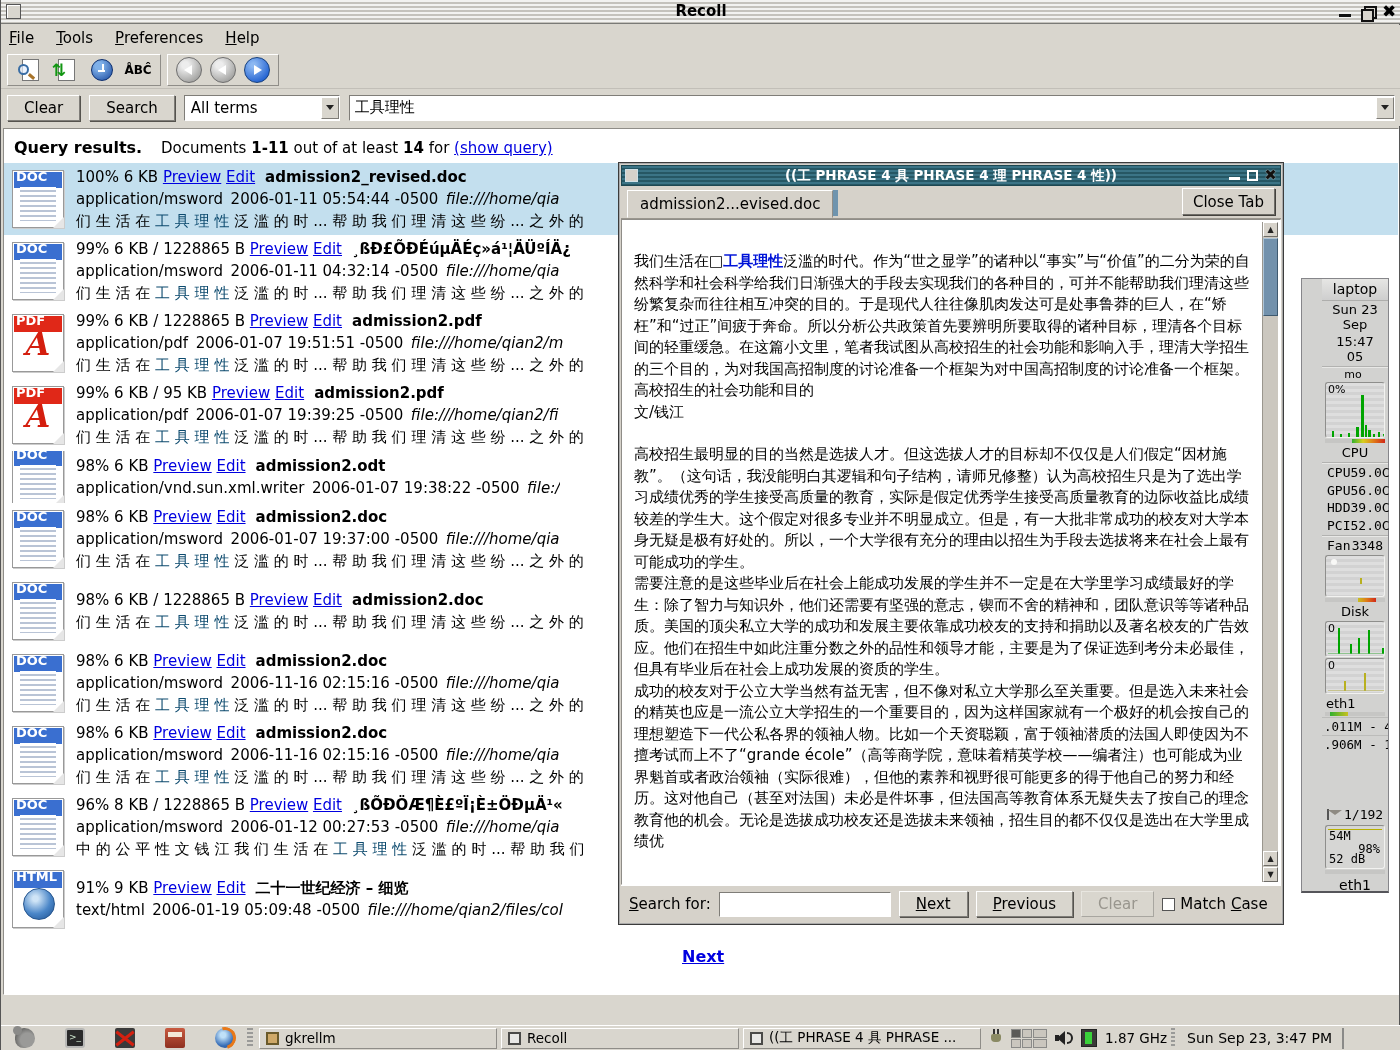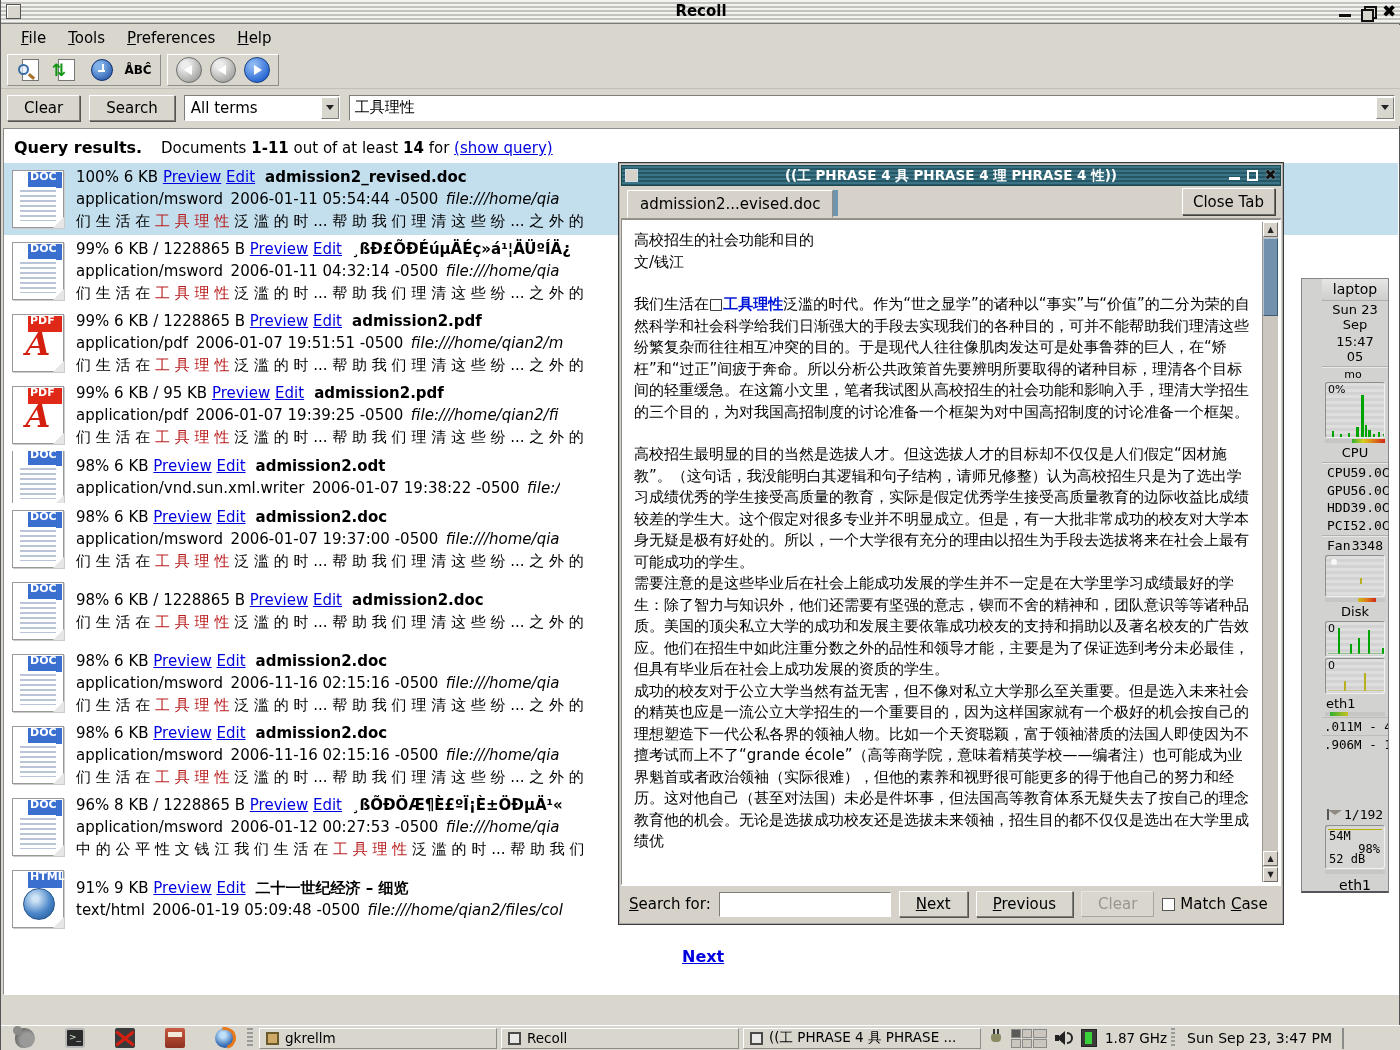--- a/index.html
+++ b/index.html
@@ -16,21 +16,21 @@
   .tb-title { position:absolute; left:0; right:0; top:2px; text-align:center; font-weight:bold; font-size:15px; }
   .tb-ctrls { position:absolute; right:4px; top:3px; display:flex; gap:6px; align-items:center; height:18px; }
   .wbtn { width:16px; height:16px; position:relative; cursor:default; }
   .wbtn.min::after { content:""; position:absolute; left:2px; right:2px; bottom:3px; height:3px; background:#111; }
   .wbtn.max::before { content:""; position:absolute; left:5px; top:2px; width:9px; height:9px; border:2px solid #111; background:#d9d6ce; }
   .wbtn.max::after { content:""; position:absolute; left:2px; top:5px; width:9px; height:9px; border:2px solid #111; background:#d9d6ce; }
   .wbtn.cls { font-weight:bold; font-size:17px; line-height:15px; text-align:center; }
 
   
   .menubar { position:absolute; left:0; top:25px; width:1400px; height:26px; background:#d9d6ce;
-    display:flex; align-items:center; padding-left:20px; gap:22px; font-size:15px; }
+    display:flex; align-items:center; padding-left:8px; gap:22px; font-size:15px; }
   .menu-item { cursor:default; }
 
   
   .toolbar { position:absolute; left:0; top:51px; width:1400px; height:38px; background:#d9d6ce;
     display:flex; align-items:center; gap:6px; padding-left:6px; border-bottom:1px solid #c2bfb8; }
   .tgroup { display:flex; align-items:center; gap:8px; padding:3px 8px; height:32px;
     border:1px solid; border-color:#fff #8f8d88 #8f8d88 #fff; background:#d9d6ce; }
   .tbtn { width:28px; height:26px; display:flex; align-items:center; justify-content:center; cursor:default; }
   .ico-page { width:17px; height:22px; background:#fff; border:1px solid #777; position:relative; }
   .ico-mag { position:absolute; left:-5px; top:4px; width:11px; height:11px; border:2px solid #3a6ea5; border-radius:50%; background:rgba(230,240,255,.7); }
@@ -67,35 +67,35 @@
   .rheader { padding:9px 0 6px 10px; font-size:15px; white-space:nowrap; }
   .rheader .qr { font-weight:bold; font-size:16px; margin-right:14px; }
   .rlink { color:#0000e0; text-decoration:underline; cursor:pointer; }
   .rrow { display:flex; height:72px; overflow:hidden; padding-left:8px; align-items:center; white-space:nowrap; }
   .rrow.short { height:52px; }
   .rrow.hl { background:#c3dfee; }
   .ricon { width:52px; height:58px; min-width:52px; background:#fff; border:1px solid #999; position:relative;
     box-shadow:1px 1px 0 #ccc; margin-right:12px; }
   .ricon::after { content:""; position:absolute; right:-1px; bottom:-1px; width:0; height:0;
     border-left:11px solid transparent; border-bottom:11px solid #e6e6e6; }
-  .ricon .band { position:absolute; top:1px; left:15px; right:1px; height:16px; color:#fff;
-    font-size:11px; font-weight:bold; padding-left:2px; line-height:10px; }
+  .ricon .band { position:absolute; top:1px; left:1px; right:1px; height:16px; color:#fff;
+    font-size:13px; font-weight:bold; padding-left:2px; line-height:10px; }
   .icon-doc .band, .icon-html .band { background:#3a6fd0; }
   .icon-pdf .band { background:#e02818; }
   .icon-doc .glyph { position:absolute; left:7px; top:16px; width:36px; height:34px;
     background:repeating-linear-gradient(180deg,#fff 0 3px,#b9c4d6 3px 5px); }
   .icon-pdf .glyph { position:absolute; left:0; top:10px; width:100%; text-align:center;
     font-size:32px; font-weight:bold; font-style:italic; color:#d41e0e; font-family:"DejaVu Serif", serif; }
   .icon-html .glyph { position:absolute; left:10px; top:17px; width:32px; height:32px; border-radius:50%;
     background:radial-gradient(circle at 38% 32%, #cfe4f6 10%, #4a86c8 55%, #1c4f8e); border:1px solid #27568e; }
   .rtext { overflow:hidden; font-size:15px; }
   .l1, .l2, .l3 { height:22px; line-height:22px; overflow:hidden; }
   .fname { font-weight:bold; margin-left:10px; }
   .url { font-style:italic; }
-  .l3 .term, .term { color:#b91c1c; }
+  .l3 .term, .term { color:#0c4a6e; }
   .next-link { display:inline-block; margin:12px 0 0 678px; font-weight:bold; font-size:16px; }
 
   
   .preview { position:absolute; left:617px; top:162px; width:666px; height:763px;
     background:#d6d2ca; border:1px solid #3c3c3c; padding:2px; z-index:20;
     box-shadow:0 0 0 1px #aaa inset; }
   .pv-titlebar { height:21px; position:relative;
     background:repeating-linear-gradient(180deg,#3b7486 0 2px,#265764 2px 4px);
     border:1px solid #1d4751; }
   .pv-title { position:absolute; left:0; right:0; top:1px; text-align:center; color:#fff; font-weight:bold; font-size:13.5px; }
@@ -526,25 +526,25 @@
         <div class="pvbtn cls">✖</div>
       </div>
     </div>
     <div class="pv-tabbar">
       <div class="pv-tab">admission2...evised.doc</div>
       <div class="pv-tab-edge"></div>
       <button class="pv-closetab">Close Tab</button>
     </div>
     <div class="pv-body">
       <div class="pv-text">
+          <div class="para gap"><span>我们生活在□</span><span class="hlterm">工具理性</span><span>泛滥的时代。作为“世之显学”的诸种以“事实”与“价值”的二分为荣的自然科学和社会科学给我们日渐强大的手段去实现我们的各种目的，可并不能帮助我们理清这些纷繁复杂而往往相互冲突的目的。于是现代人往往像肌肉发达可是处事鲁莽的巨人，在“矫枉”和“过正”间疲于奔命。所以分析公共政策首先要辨明所要取得的诸种目标，理清各个目标间的轻重缓急。在这篇小文里，笔者我试图从高校招生的社会功能和影响入手，理清大学招生的三个目的，为对我国高招制度的讨论准备一个框架为对中国高招制度的讨论准备一个框架。</span></div>
           <div class="para">
             <div>高校招生的社会功能和目的</div>
             <div>文/钱江</div>
           </div>
-          <div class="para gap"><span>我们生活在□</span><span class="hlterm">工具理性</span><span>泛滥的时代。作为“世之显学”的诸种以“事实”与“价值”的二分为荣的自然科学和社会科学给我们日渐强大的手段去实现我们的各种目的，可并不能帮助我们理清这些纷繁复杂而往往相互冲突的目的。于是现代人往往像肌肉发达可是处事鲁莽的巨人，在“矫枉”和“过正”间疲于奔命。所以分析公共政策首先要辨明所要取得的诸种目标，理清各个目标间的轻重缓急。在这篇小文里，笔者我试图从高校招生的社会功能和影响入手，理清大学招生的三个目的，为对我国高招制度的讨论准备一个框架为对中国高招制度的讨论准备一个框架。</span></div>
           <div class="para gap">高校招生最明显的目的当然是选拔人才。但这选拔人才的目标却不仅仅是人们假定“因材施教”。（这句话，我没能明白其逻辑和句子结构，请师兄修整）认为高校招生只是为了选出学习成绩优秀的学生接受高质量的教育，实际是假定优秀学生接受高质量教育的边际收益比成绩较差的学生大。这个假定对很多专业并不明显成立。但是，有一大批非常成功的校友对大学本身无疑是极有好处的。所以，一个大学很有充分的理由以招生为手段去选拔将来在社会上最有可能成功的学生。</div>
           <div class="para">需要注意的是这些毕业后在社会上能成功发展的学生并不一定是在大学里学习成绩最好的学生：除了智力与知识外，他们还需要有坚强的意志，锲而不舍的精神和，团队意识等等诸种品质。美国的顶尖私立大学的成功和发展主要依靠成功校友的支持和捐助以及著名校友的广告效应。他们在招生中如此注重分数之外的品性和领导才能，主要是为了保证选到考分未必最佳，但具有毕业后在社会上成功发展的资质的学生。</div>
           <div class="para">成功的校友对于公立大学当然有益无害，但不像对私立大学那么至关重要。但是选入未来社会的精英也应是一流公立大学招生的一个重要目的，因为这样国家就有一个极好的机会按自己的理想塑造下一代公私各界的领袖人物。比如一个天资聪颖，富于领袖潜质的法国人即使因为不擅考试而上不了“grande école”（高等商学院，意味着精英学校——编者注）也可能成为业界魁首或者政治领袖（实际很难），但他的素养和视野很可能更多的得于他自己的努力和经历。这对他自己（甚至对法国）未必是件坏事，但法国高等教育体系无疑失去了按自己的理念教育他的机会。无论是选拔成功校友还是选拔未来领袖，招生目的都不仅仅是选出在大学里成绩优</div>
         </div>
       <div class="pv-scroll">
         <div class="sb-btn sb-up">▲</div>
         <div class="sb-thumb"></div>
         <div class="sb-btn sb-b1">▲</div>
         <div class="sb-btn sb-b2">▼</div>
       </div>

